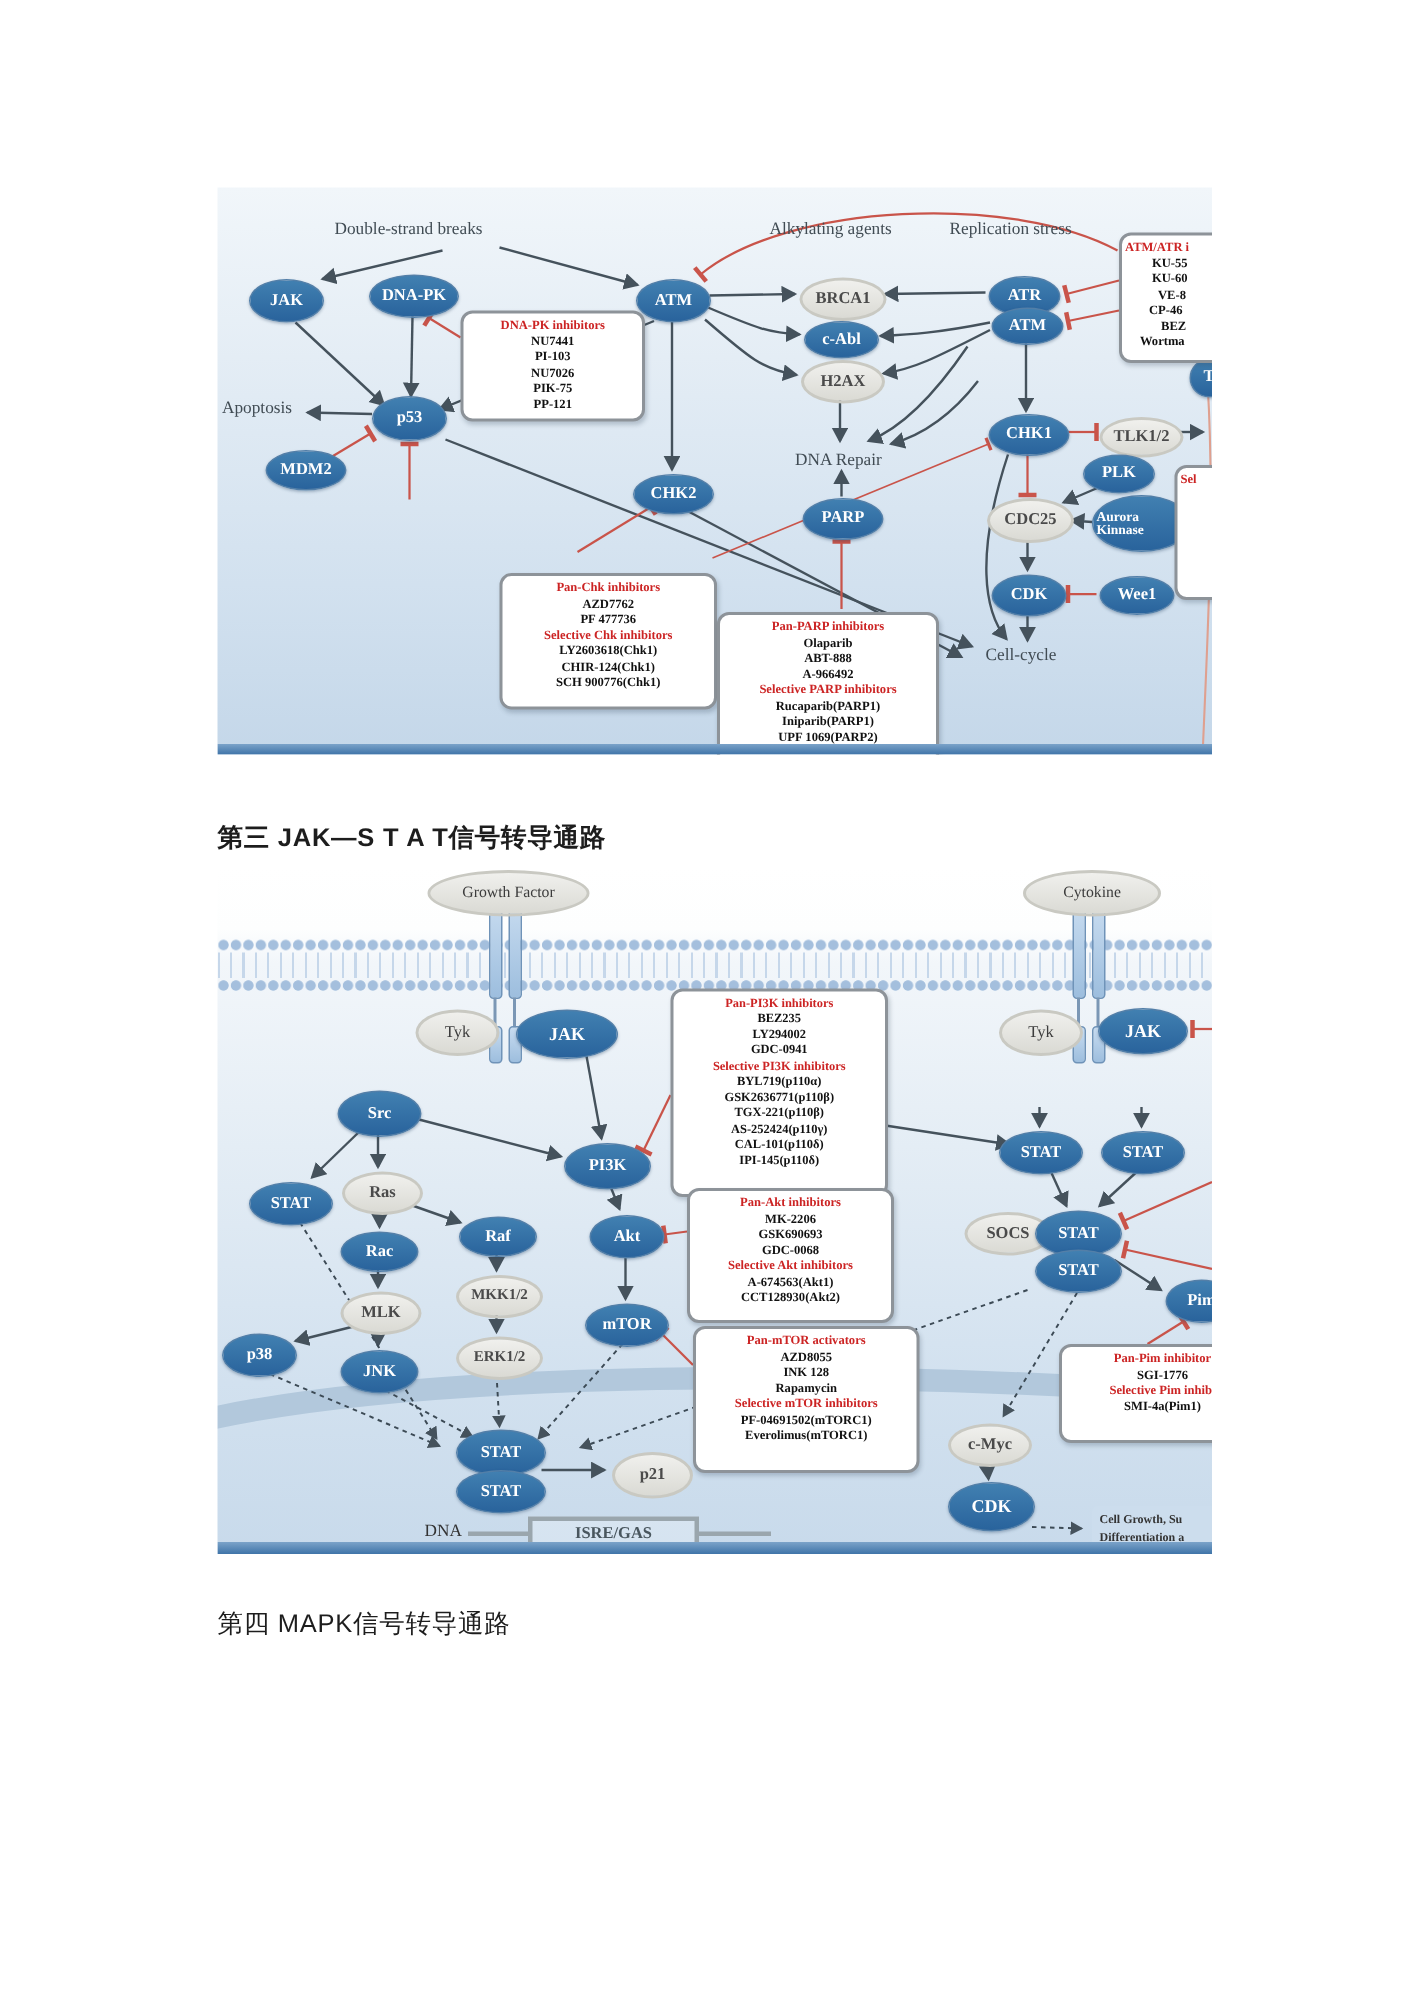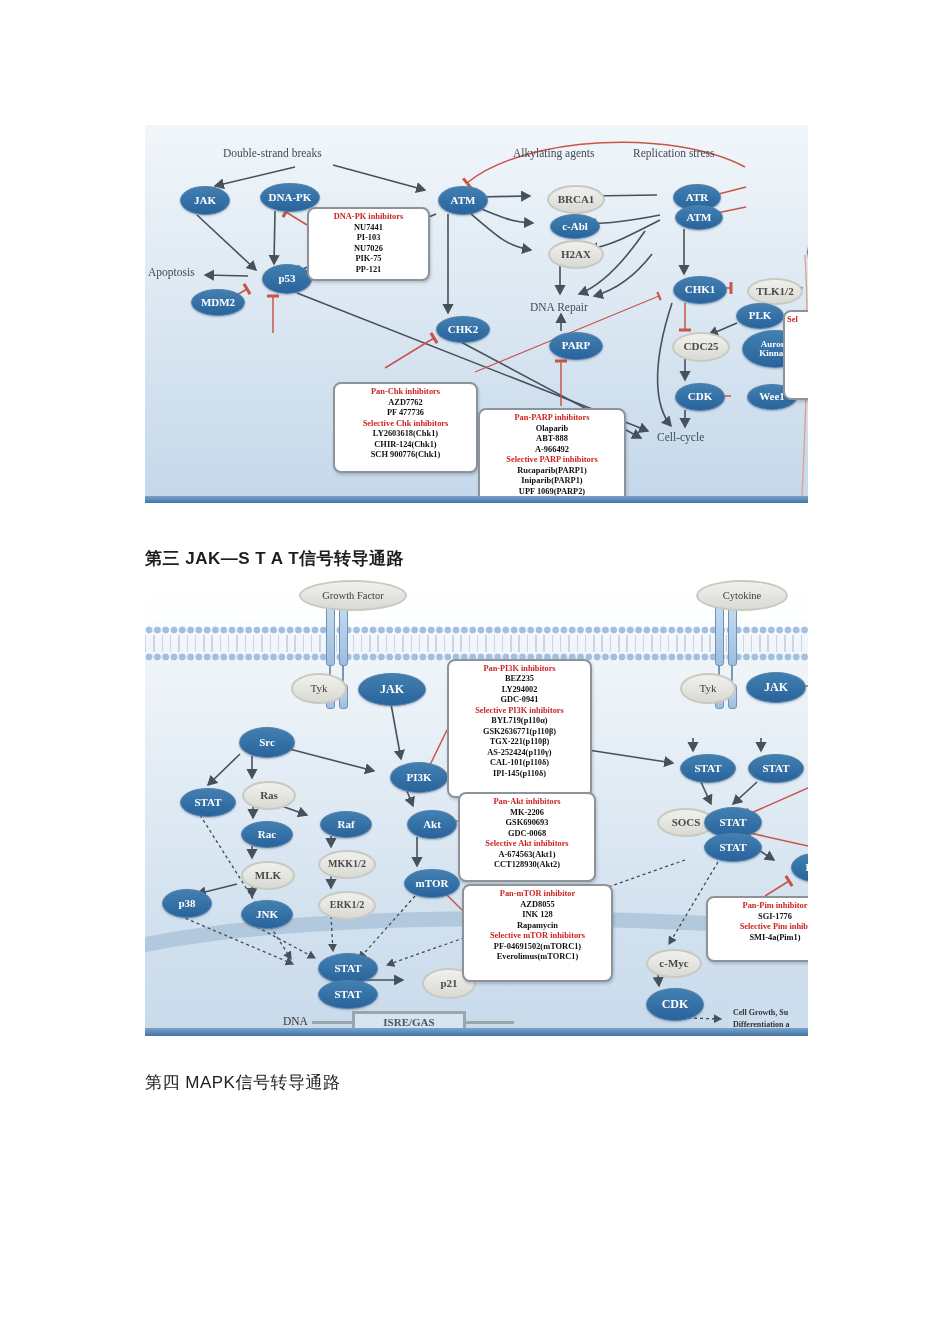--- a/index.html
+++ b/index.html
@@ -1,21 +1,21 @@
 <!DOCTYPE html>
 <html><head>
 <meta charset="utf-8">
 <style>
   html,body{margin:0;padding:0;background:#fff;}
   body{width:950px;height:1344px;position:relative;font-family:"Liberation Sans","DejaVu Sans",sans-serif;overflow:hidden;}
   .diagram{position:absolute;overflow:hidden;font-family:Liberation Serif, serif;}
   #d1{left:145px;top:125px;width:663px;height:378px;background:linear-gradient(180deg,#f1f6fa 0%,#e4edf5 30%,#d2e1ef 70%,#c4d7e9 100%);}
   #d2{left:145px;top:578px;width:663px;height:458px;background:linear-gradient(180deg,#ffffff 0%,#fdfefe 9%,#f2f6fa 14%,#e7eff6 35%,#d2e1ef 75%,#c8daeb 100%);}
   .layer{position:absolute;left:0;top:0;pointer-events:none;}
-  .node{position:absolute;display:flex;align-items:center;justify-content:center;text-align:center;border-radius:50%;font-weight:bold;font-size:11px;line-height:1.05;margin-left:14px;}
+  .node{position:absolute;display:flex;align-items:center;justify-content:center;text-align:left;border-radius:50%;font-weight:bold;font-size:11px;line-height:1.05;}
   .blue{background:linear-gradient(180deg,#4180b1,#29639c);color:#fff;border:1px solid #537fa8;box-shadow:0 1px 2px rgba(40,70,100,.35);}
   .gray{background:linear-gradient(180deg,#f0f0ed,#dadad4);color:#4a4a4a;border:2px solid #c9c9c2;}
   .lbl{position:absolute;color:#414c54;font-size:11.5px;white-space:nowrap;}
   .ibox{position:absolute;background:#fff;border:2px solid #8d9399;border-radius:8px;padding:3px 2px;text-align:center;font-size:8.4px;font-weight:bold;color:#111;line-height:1.26;box-shadow:1px 2px 3px rgba(50,70,90,.25);}
   .ibox .red{color:#cc2424;}
   .bl{white-space:nowrap;}
   .bbar{position:absolute;left:0;width:663px;background:linear-gradient(180deg,#7ba3c9,#3f74a8);}
   .mem{position:absolute;left:0;top:47px;width:663px;height:37px;
     background-image:
       radial-gradient(circle at 4px 5px,#a4bfdd 3.2px,rgba(0,0,0,0) 3.7px),
@@ -100,21 +100,21 @@
 
   <div class="node blue" style="left:21px;top:61px;width:48px;height:27px;">JAK</div>
   <div class="node blue" style="left:101px;top:58px;width:58px;height:27px;">DNA-PK</div>
   <div class="node blue" style="left:279px;top:61px;width:48px;height:27px;">ATM</div>
   <div class="node gray" style="left:388px;top:60px;width:54px;height:25px;">BRCA1</div>
   <div class="node blue" style="left:391px;top:89px;width:48px;height:23px;">c-Abl</div>
   <div class="node gray" style="left:389px;top:115px;width:52px;height:25px;">H2AX</div>
   <div class="node blue" style="left:514px;top:59px;width:46px;height:25px;">ATR</div>
   <div class="node blue" style="left:516px;top:80px;width:46px;height:23px;">ATM</div>
   <div class="node blue" style="left:103px;top:139px;width:48px;height:28px;">p53</div>
-  <div class="node blue" style="left:32px;top:164px;width:52px;height:25px;">MDM2</div>
+  <div class="node blue" style="left:32px;top:175px;width:52px;height:25px;">MDM2</div>
   <div class="node blue" style="left:277px;top:191px;width:52px;height:25px;">CHK2</div>
   <div class="node blue" style="left:390px;top:207px;width:52px;height:26px;">PARP</div>
   <div class="node blue" style="left:514px;top:151px;width:52px;height:26px;">CHK1</div>
   <div class="node gray" style="left:588px;top:153px;width:52px;height:23px;">TLK1/2</div>
   <div class="node blue" style="left:577px;top:178px;width:46px;height:24px;">PLK</div>
   <div class="node gray" style="left:513px;top:207px;width:54px;height:26px;">CDC25</div>
   <div class="node blue" style="left:583px;top:205px;width:60px;height:36px;font-size:9px;padding:0 2px;">Aurora Kinnase</div>
   <div class="node blue" style="left:516px;top:258px;width:48px;height:26px;">CDK</div>
   <div class="node blue" style="left:588px;top:259px;width:48px;height:24px;">Wee1</div>
   <div class="node blue" style="left:648px;top:114px;width:24px;height:24px;">T</div>
@@ -138,20 +138,29 @@
   </div>
   <div class="ibox" style="left:333px;top:283px;width:140px;height:92px;">
     <div class="bl red">Pan-PARP inhibitors</div>
     <div class="bl">Olaparib</div>
     <div class="bl">ABT-888</div>
     <div class="bl">A-966492</div>
     <div class="bl red">Selective PARP inhibitors</div>
     <div class="bl">Rucaparib(PARP1)</div>
     <div class="bl">Iniparib(PARP1)</div>
     <div class="bl">UPF 1069(PARP2)</div>
+  </div>
+  <div class="ibox" style="left:601px;top:30px;width:110px;height:77px;">
+    <div class="bl red" style="text-align:left;">ATM/ATR i</div>
+    <div class="bl" style="text-align:left;padding-left:18px;">KU-55</div>
+    <div class="bl" style="text-align:left;padding-left:18px;">KU-60</div>
+    <div class="bl" style="text-align:left;padding-left:22px;">VE-8</div>
+    <div class="bl" style="text-align:left;padding-left:16px;">CP-46</div>
+    <div class="bl" style="text-align:left;padding-left:24px;">BEZ</div>
+    <div class="bl" style="text-align:left;padding-left:10px;">Wortma</div>
   </div>
   <div class="ibox" style="left:638px;top:185px;width:70px;height:80px;">
     <div class="bl red" style="text-align:left;">Sel</div>
     <div class="bl" style="margin-top:10px;">q</div>
     <div class="bl" style="margin-top:8px;">i</div>
   </div>
 
   <div class="bbar" style="top:371px;height:7px;"></div>
 </div>
 
@@ -282,21 +291,21 @@
   <div class="ibox" style="left:313px;top:214px;width:130px;height:80px;">
     <div class="bl red">Pan-Akt inhibitors</div>
     <div class="bl">MK-2206</div>
     <div class="bl">GSK690693</div>
     <div class="bl">GDC-0068</div>
     <div class="bl red">Selective Akt inhibitors</div>
     <div class="bl">A-674563(Akt1)</div>
     <div class="bl">CCT128930(Akt2)</div>
   </div>
   <div class="ibox" style="left:317px;top:306px;width:143px;height:88px;">
-    <div class="bl red">Pan-mTOR inhibitor</div>
+    <div class="bl red">Pan-mTOR activators</div>
     <div class="bl">AZD8055</div>
     <div class="bl">INK 128</div>
     <div class="bl">Rapamycin</div>
     <div class="bl red">Selective mTOR inhibitors</div>
     <div class="bl">PF-04691502(mTORC1)</div>
     <div class="bl">Everolimus(mTORC1)</div>
   </div>
   <div class="ibox" style="left:561px;top:318px;width:130px;height:56px;">
     <div class="bl red">Pan-Pim inhibitor</div>
     <div class="bl">SGI-1776</div>

